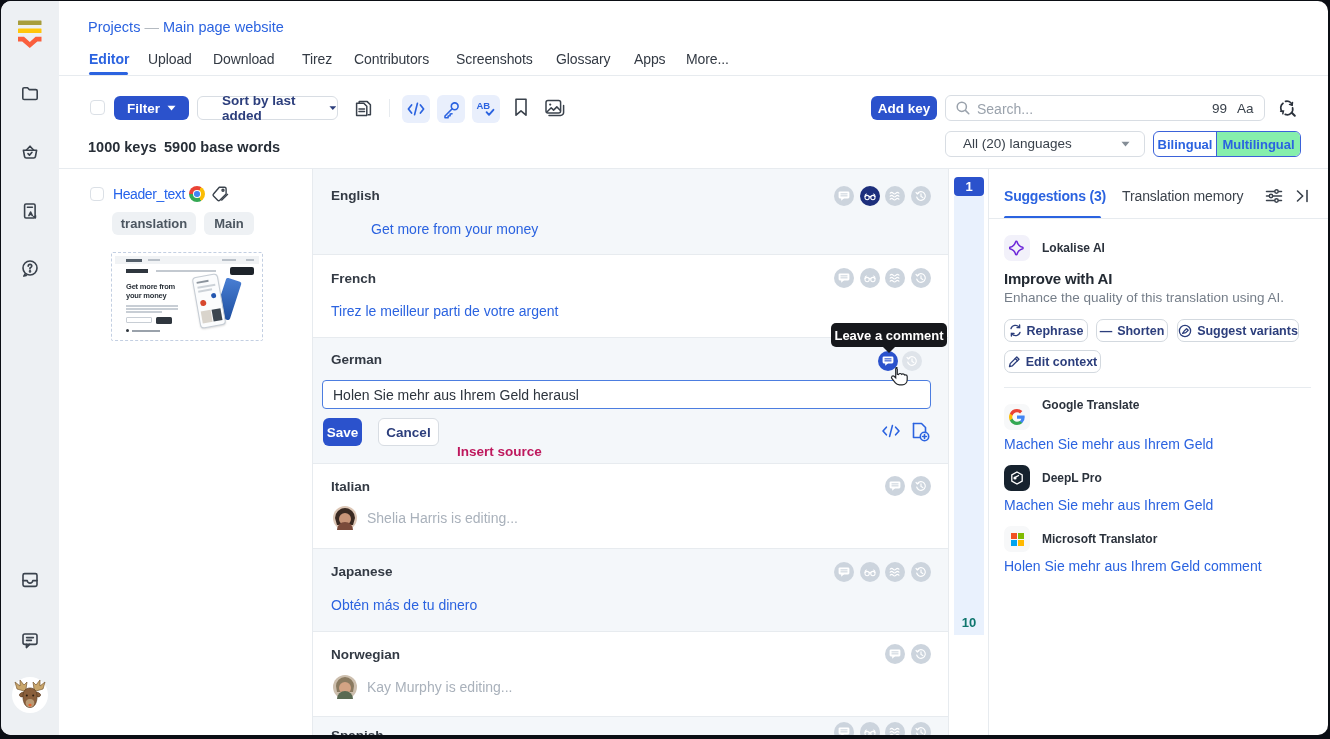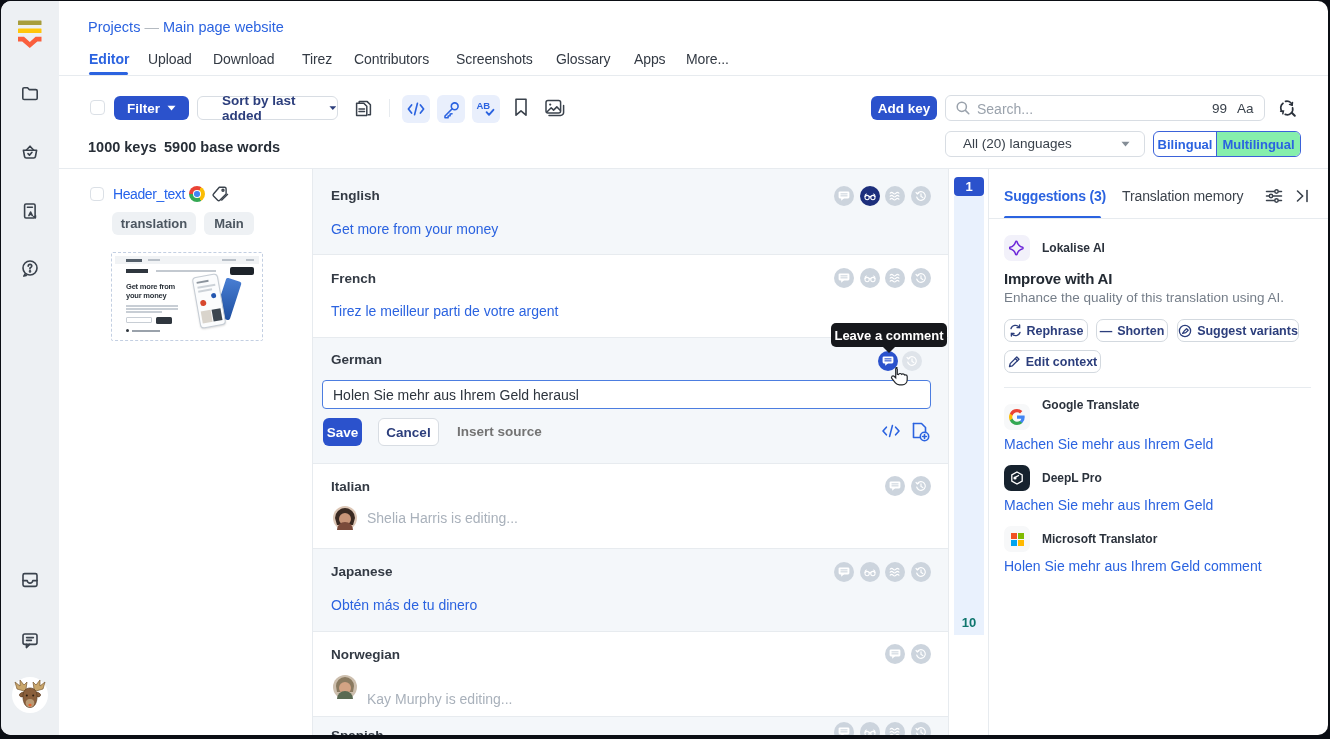--- a/index.html
+++ b/index.html
@@ -1,20 +1,20 @@
 <!DOCTYPE html>
 <html><head>
 <meta charset="utf-8">
 <style>
 * { margin:0; padding:0; box-sizing:border-box; }
 html,body { width:1330px; height:739px; background:#0b0e14; font-family:"Liberation Sans", sans-serif; }
 .win { position:absolute; left:1px; top:1px; width:1327px; height:734px; background:#fff; border-radius:10px; overflow:hidden; }
 .abs { position:absolute; }
 .blue { color:#2b63e0; }
-.navy { color:#737373; }
+.navy { color:#be185d;margin-top:20px; }
 .dark { color:#333a44; }
 .btn-blue { background:#2b52cc; color:#fff; border-radius:6px; font-weight:bold; font-size:13.5px; display:flex; align-items:center; justify-content:center; }
 .btn-white { background:#fff; border:1px solid #d8dde3; border-radius:6px; color:#2c3e7c; font-weight:bold; font-size:13.5px; display:flex; align-items:center; justify-content:center; }
 .ci { position:absolute; width:20px; height:20px; border-radius:50%; }
 .rowlab { position:absolute; left:330px; font-size:13.5px; font-weight:bold; color:#333a44; }
 .rowtxt { position:absolute; left:330px; font-size:14px; color:#2b63e0; }
 .editing { position:absolute; left:366px; font-size:14px; color:#a9b1bb; }
 .divh { position:absolute; background:#e7ebef; height:1px; }
 .divv { position:absolute; background:#e7ebef; width:1px; }
 .pill { position:absolute; height:23px; background:#eef1f4; border-radius:6px; font-size:13px; font-weight:bold; color:#4c5660; display:flex; align-items:center; justify-content:center; }
@@ -212,21 +212,21 @@
 <div class="divh" style="left:312px;top:253px;width:636px;"></div>
 <div class="divh" style="left:312px;top:336px;width:636px;"></div>
 <div class="divh" style="left:312px;top:462px;width:636px;"></div>
 <div class="divh" style="left:312px;top:547px;width:636px;"></div>
 <div class="divh" style="left:312px;top:630px;width:636px;"></div>
 <div class="divh" style="left:312px;top:715px;width:636px;"></div>
 <div class="divv" style="left:947px;top:168px;height:566px;"></div>
 <div class="divv" style="left:987px;top:168px;height:566px;"></div>
 
 <div class="rowlab" style="top:187px;">English</div>
-<div class="rowtxt" style="top:220px;">Get more from your money</div>
+<div class="rowtxt" style="top:220px;margin-left:40px;">Get more from your money</div>
 
 <div class="rowlab" style="top:270px;">French</div>
 <div class="rowtxt" style="top:302px;">Tirez le meilleur parti de votre argent</div>
 
 <div class="rowlab" style="top:351px;">German</div>
 <div class="abs" style="left:321px;top:379px;width:609px;height:29px;border:1.5px solid #4c7de0;border-radius:4px;background:#fff;"></div>
 <div class="abs" style="left:332px;top:386px;font-size:14px;color:#2d343d;">Holen Sie mehr aus Ihrem Geld herausl</div>
 <div class="abs btn-blue" style="left:322px;top:417px;width:39px;height:28px;">Save</div>
 <div class="abs btn-white" style="left:377px;top:417px;width:61px;height:28px;">Cancel</div>
 <div class="abs navy" style="left:456px;top:423px;font-size:13.5px;font-weight:bold;">Insert source</div>
@@ -252,21 +252,21 @@
 <div class="rowlab" style="top:563px;">Japanese</div>
 <div class="rowtxt" style="top:596px;">Obtén más de tu dinero</div>
 
 <div class="rowlab" style="top:646px;">Norwegian</div>
 <svg class="abs" style="left:332px;top:674px;" width="24" height="24" viewBox="0 0 24 24">
       <circle cx="12" cy="12" r="12" fill="#cdbfae"></circle>
       <path d="M3 11a9 9 0 0 1 18 0l-1 6H4z" fill="#8a7a60"></path>
       <circle cx="12" cy="13" r="6" fill="#d3a384"></circle>
       <path d="M4 24a8 8 0 0 1 16 0z" fill="#5a6a52"></path>
     </svg>
-<div class="editing" style="top:678px;margin-top:12px;">Kay Murphy is editing...</div>
+<div class="editing" style="top:678px;">Kay Murphy is editing...</div>
 
 <div class="rowlab" style="top:727px;">Spanish</div>
 
 <div class="ci" style="left:833px;top:185px;background:#ccd4dd;">
       <svg style="position:absolute;left:4px;top:4px;" width="12" height="12" viewBox="0 0 12 12">
         <rect x="0.6" y="1.4" width="10.8" height="7" rx="1.3" fill="#fff"></rect>
         <path d="M3.2 8v2.7l3.1-2.7z" fill="#fff"></path>
         <rect x="2.5" y="3.3" width="7" height="1.1" fill="#ccd4dd"></rect>
         <rect x="2.5" y="5.3" width="7" height="1.1" fill="#ccd4dd"></rect>
       </svg>

